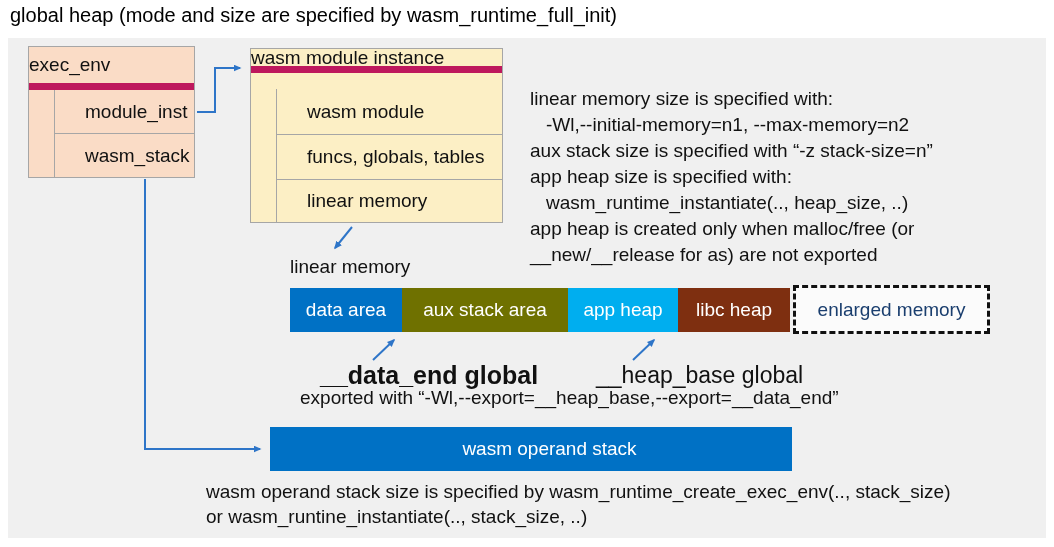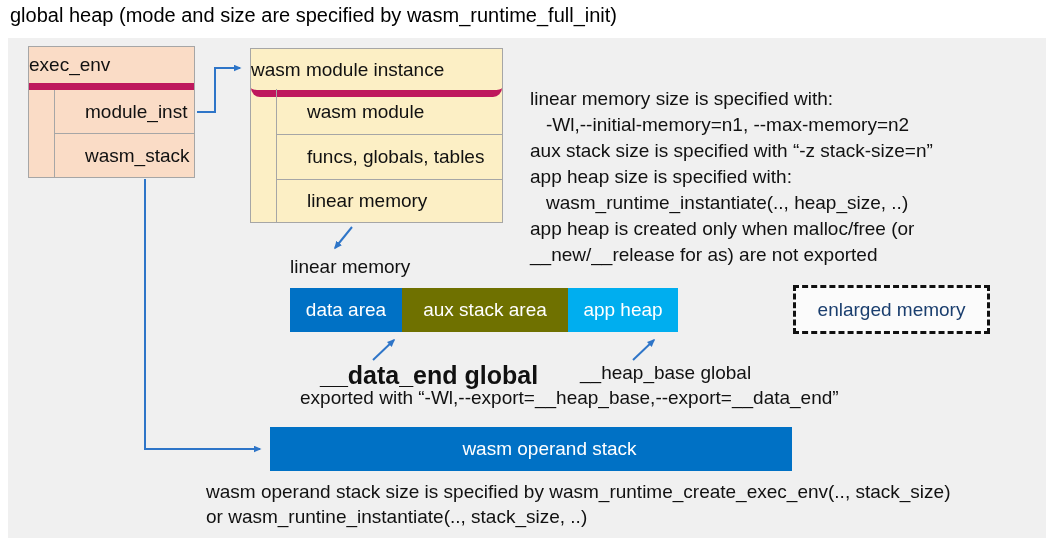--- a/index.html
+++ b/index.html
@@ -18,21 +18,21 @@
   .recbox .row { position: absolute; right: 0; border-left: 1px solid #A6A6A6; padding-left: 30px; display: flex; align-items: center; }
   .rowline { border-top: 1px solid #A6A6A6; }
 
   .exec-env { left: 28px; top: 46px; width: 167px; height: 132px; background: #FADCC6; }
   .exec-env .hdr { height: 43px; }
   .exec-env .row { left: 25px; height: 43px; }
   .exec-env .row.r0 { top: 43px; }
   .exec-env .row.r1 { top: 86px; height: 44px; }
 
   .mod-inst { left: 250px; top: 48px; width: 253px; height: 175px; background: #FCEFC5; }
-  .mod-inst .hdr { height: 48px; border-radius: 9px; }
+  .mod-inst .hdr { height: 24px; }
   .mod-inst .row { left: 25px; height: 45px; }
   .mod-inst .row.r0 { top: 40px; }
   .mod-inst .row.r1 { top: 85px; }
   .mod-inst .row.r2 { top: 130px; height: 43px; }
 
   
   .right-notes { position: absolute; left: 530px; top: 46px; font-size: 19px; line-height: 26px; color: #111; margin-top: 40px; }
   .right-notes .indent { padding-left: 16px; }
 
   
@@ -40,21 +40,21 @@
   .membar { position: absolute; left: 290px; top: 288px; height: 44px; display: flex; }
   .membar .seg { height: 100%; display: flex; align-items: center; justify-content: center; color: #fff; font-size: 19px; white-space: nowrap; }
   .seg0 { width: 112px; }
   .seg1 { width: 166px; }
   .seg2 { width: 110px; }
   .seg3 { width: 112px; }
   .enlarged { position: absolute; left: 793px; top: 285px; width: 197px; height: 49px; border: 3px dashed #111; background: #FBFBFB; display: flex; align-items: center; justify-content: center; font-size: 19px; }
 
   
   .ann-data-end  { position: absolute; left: 320px; top: 361px; font-size: 25px; font-weight: bold; }
-  .ann-heap-base { position: absolute; left: 580px; top: 362px; font-size: 19px; }
+  .ann-heap-base { position: absolute; left: 596px; top: 362px; font-size: 23px; }
   .ann-exported  { position: absolute; left: 300px; top: 387px; font-size: 19px; }
 
   
   .opstack { position: absolute; left: 270px; top: 427px; width: 522px; height: 44px; display: flex; align-items: center; justify-content: center; color: #fff; font-size: 19px; padding-left: 37px; }
 
   .bottom-notes { position: absolute; left: 206px; top: 479px; font-size: 19px; line-height: 25px; }
 
   .arrows { position: absolute; left: 0; top: 0; width: 1054px; height: 547px; pointer-events: none; }
 </style>
 </head>
@@ -87,20 +87,21 @@
     <div class="indent">wasm_runtime_instantiate(.., heap_size, ..)</div>
     <div>app heap is created only when malloc/free (or</div>
     <div>__new/__release for as) are not exported</div>
   </div>
 
   <div class="lm-label">linear memory</div>
   <div class="membar">
     <div class="seg seg0" style="background-color: rgb(0, 113, 197);">data area</div>
     <div class="seg seg1" style="background-color: rgb(111, 113, 0);">aux stack area</div>
     <div class="seg seg2" style="background-color: rgb(0, 174, 239);">app heap</div>
+    <div class="seg seg3" style="background-color: rgb(126, 47, 16);">libc heap</div>
   </div>
   <div class="enlarged" style="color: rgb(26, 62, 110);">enlarged memory</div>
 
   <div class="ann-data-end">__data_end global</div>
   <div class="ann-heap-base">__heap_base global</div>
   <div class="ann-exported">exported with “-Wl,--export=__heap_base,--export=__data_end”</div>
 
   <div class="opstack" style="background-color: rgb(0, 113, 197);">wasm operand stack</div>
 
   <div class="bottom-notes">

